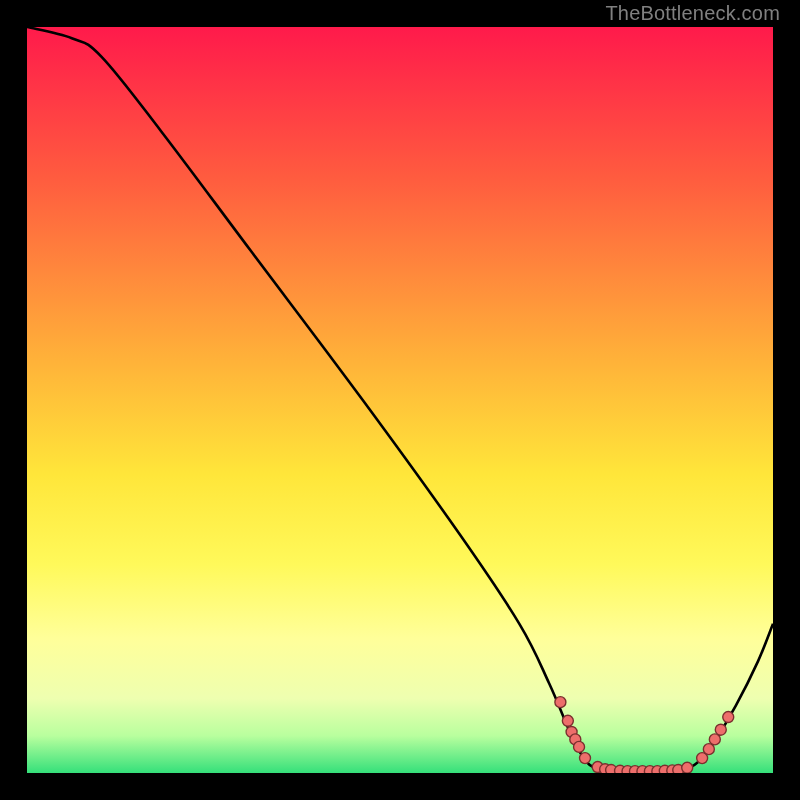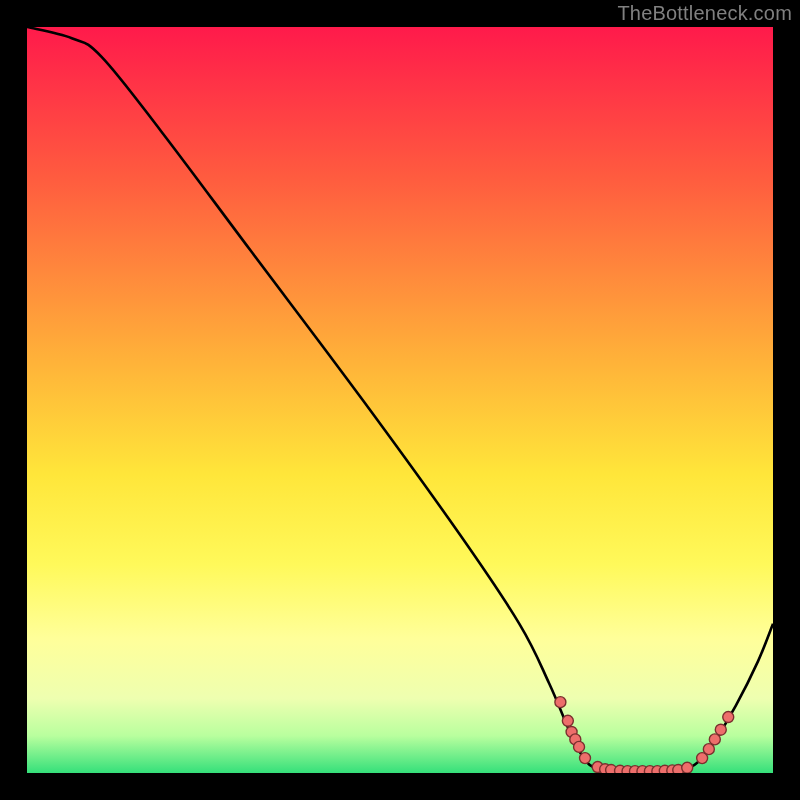--- a/index.html
+++ b/index.html
@@ -13,21 +13,21 @@
   }
   .frame {
     position: relative;
     width: 800px;
     height: 800px;
     background: #000;
   }
   .attribution {
     position: absolute;
     top: 2px;
-    right: 8px;
+    right: 20px;
     color: #808080;
     font-size: 20px;
     font-weight: 400;
     letter-spacing: 0.2px;
     z-index: 10;
   }
   .plot-area {
     position: absolute;
     left: 27px;
     top: 27px;

